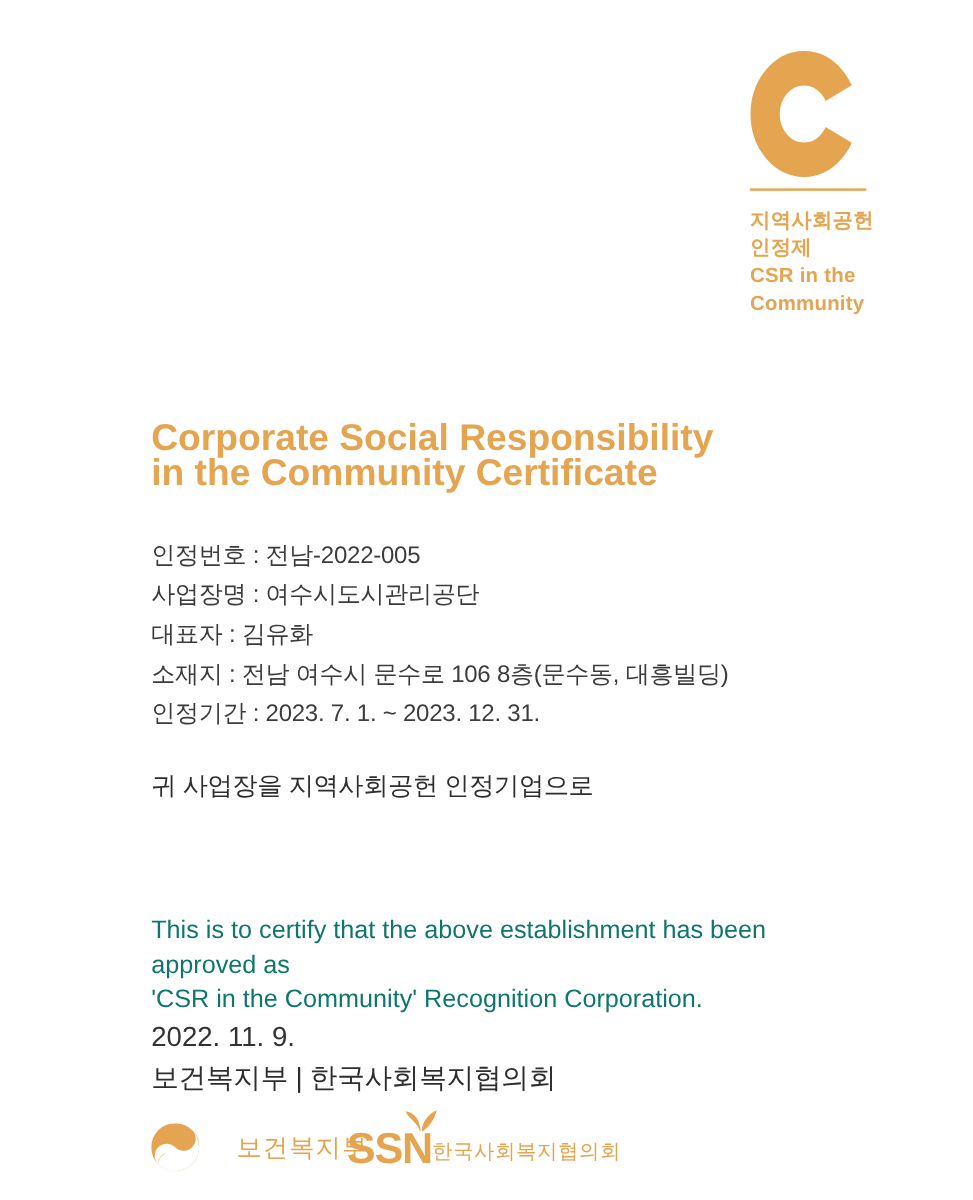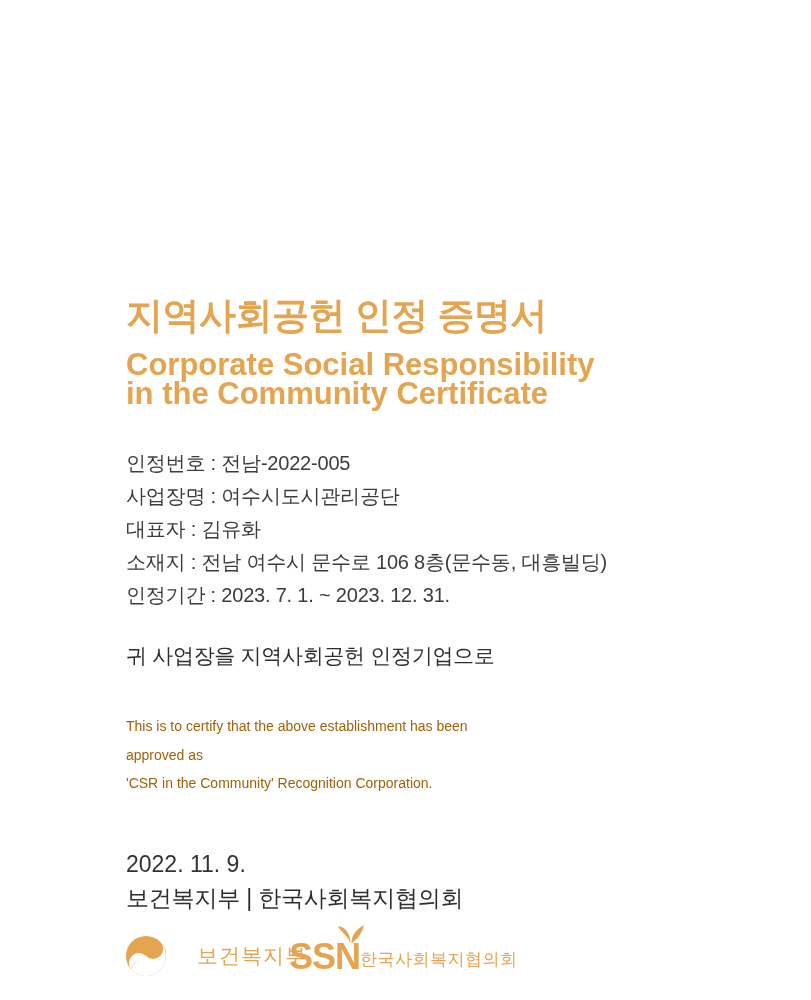--- a/index.html
+++ b/index.html
@@ -37,22 +37,22 @@
   .details {
     position: absolute; left: 126px; top: 447px;
     color: #3C3C3C; font-size: 20px; line-height: 33px; letter-spacing: -0.2px;
   }
   
   .statement-ko {
     position: absolute; left: 126px; top: 634px;
     color: #2E2E2E; font-size: 21px; font-weight: 500; line-height: 44px; letter-spacing: -0.3px;
   }
   .statement-en {
-    position: absolute; left: 126px; top: 712px;
-    color: #a16207; font-size: 14px; font-weight: 400; line-height: 28.5px;
+    position: absolute; left: 126px; top: 762px;
+    color: #0f766e; font-size: 21px; font-weight: 400; line-height: 28.5px;
   }
   
   .issue-date {
     position: absolute; left: 126px; top: 851px;
     color: #333333; font-size: 23px;
   }
   .issuers {
     position: absolute; left: 126px; top: 883px;
     color: #2E2E2E; font-size: 23px; letter-spacing: -0.2px;
   }
@@ -76,22 +76,34 @@
   .ssn-label {
     margin-bottom: 5px;
     color: #E5A44F; font-size: 17px; font-weight: 500; letter-spacing: 0.5px;
   }
 </style>
 </head>
 <body>
 
 <div class="page">
 
+  <div class="emblem-block">
+    <svg class="c-mark" viewBox="0 0 100 100" preserveAspectRatio="none" aria-hidden="true">
+      <circle cx="50" cy="50" r="36" fill="none" stroke="#E5A44F" stroke-width="27"></circle>
+      <polygon points="50,50 101,24 101,76" fill="#ffffff"></polygon>
+    </svg>
+    <div class="emblem-divider"></div>
+    <div class="emblem-lines">
+      <div>지역사회공헌</div>
+      <div>인정제</div>
+      <div>CSR in the</div>
+      <div>Community</div>
+    </div>
+  </div>
 
-  <h1 class="title">지역사회공헌 인정 증명서</h1>
   <div class="subtitle">
     <div>Corporate Social Responsibility</div>
     <div>in the Community Certificate</div>
   </div>
 
   <div class="details">
     <div><span>인정번호</span><span> : </span><span>전남-2022-005</span></div>
     <div><span>사업장명</span><span> : </span><span>여수시도시관리공단</span></div>
     <div><span>대표자</span><span> : </span><span>김유화</span></div>
     <div><span>소재지</span><span> : </span><span>전남 여수시 문수로 106 8층(문수동, 대흥빌딩)</span></div>

